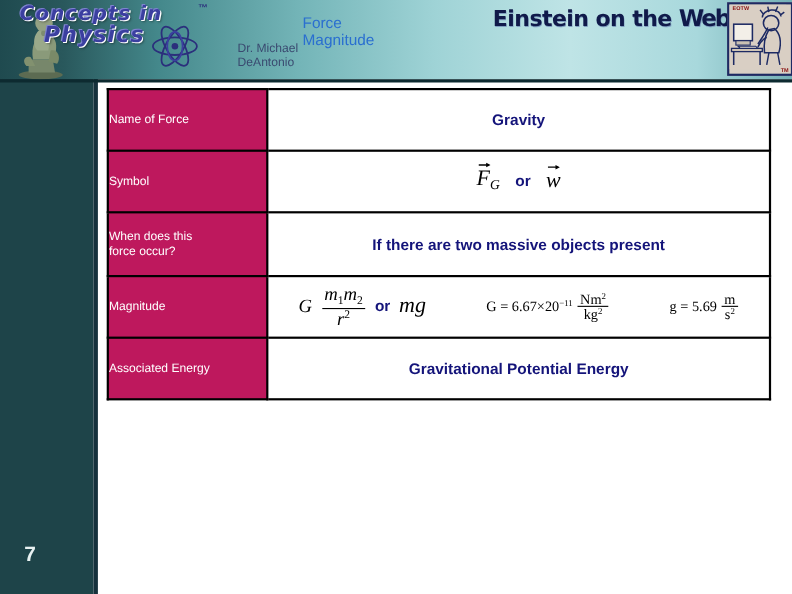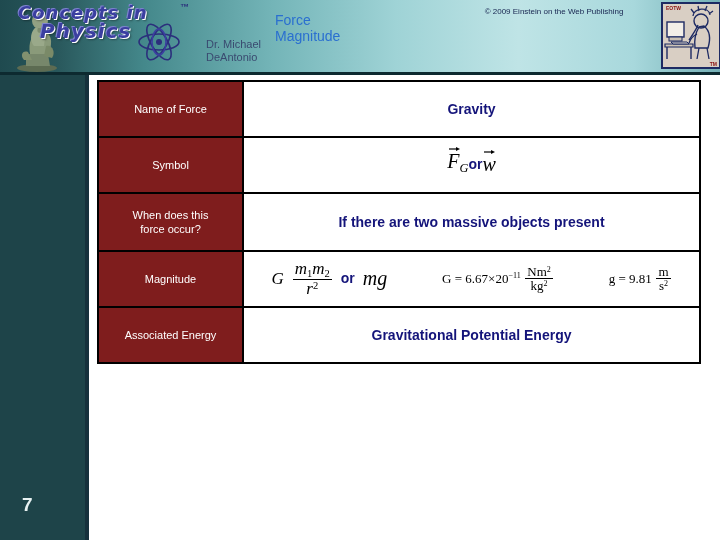--- a/index.html
+++ b/index.html
@@ -121,21 +121,21 @@
   
   .atom {
     position: absolute;
     left: 135px;
     top: 20px;
     z-index: 12;
   }
 
   .author {
     position: absolute;
-    left: 206px;
+    left: 216px;
     top: 38px;
     font-size: 11px;
     color: #3a4a70;
     line-height: 13px;
     z-index: 14;
     font-family: "Liberation Sans", sans-serif;
   }
 
   .slide-title {
     position: absolute;
@@ -220,23 +220,23 @@
     table-layout: fixed;
     z-index: 4;
   }
   .tbl td {
     border: 2px solid #000000;
     padding: 0;
     vertical-align: middle;
   }
   .c-label {
     width: 143px;
-    background: #7f1d1d;
+    background: #be185d;
     color: #ffffff;
-    text-align: center;
+    text-align: left;
     font-size: 11px;
     line-height: 14px;
     font-family: "Liberation Sans", sans-serif;
     padding: 4px 6px;
   }
   .c-value {
     background: #ffffff;
     color: #14147a;
     text-align: center;
     font-size: 14px;
@@ -289,20 +289,21 @@
     color: #14147a;
     font-weight: bold;
     font-family: "Liberation Sans", sans-serif;
     font-size: 14px;
     font-style: normal;
   }
   .sym-row-inner {
     display: flex;
     align-items: center;
     justify-content: center;
+    gap: 14px;
     font-size: 20px;
   }
   .mag-row-inner {
     display: flex;
     align-items: center;
     justify-content: space-around;
     width: 100%;
     font-size: 17px;
   }
   .mag-left  { display: flex; align-items: center; gap: 8px; }
@@ -352,21 +353,24 @@
     <div>Dr. Michael</div>
     <div>DeAntonio</div>
   </div>
 
   <div class="slide-title">
     <div>Force</div>
     <div>Magnitude</div>
   </div>
 
   <div class="eotw">
-    <div class="eotw-copy">© 2009 Einstein on the  Web Publishing</div>
+    <div class="eotw-title">
+      <span>Einstein on the</span>
+      <span class="web">Web</span>
+    </div>
   </div>
 
   <div class="corner-img">
     <svg width="52" height="59" viewBox="0 0 52 59">
       <rect x="0" y="0" width="52" height="59" fill="#d9cfc4"></rect>
 
       <rect x="4" y="18" width="17" height="15" fill="#f3efe8" stroke="#1d2a63" stroke-width="1.4"></rect>
       <rect x="6" y="33" width="13" height="4" fill="#c9c0b3" stroke="#1d2a63" stroke-width="1"></rect>
 
       <path d="M2 40 L30 40 L30 43 L2 43 Z" fill="#cfc5b7" stroke="#1d2a63" stroke-width="1.2"></path>
@@ -442,21 +446,21 @@
 
             <span class="const-a">
               <span class="mroman">G = 6.67×20</span><span class="mroman sup">−11</span>
               <span class="frac mroman">
                 <span class="num"><span>Nm</span><span class="sup">2</span></span>
                 <span class="den"><span>kg</span><span class="sup">2</span></span>
               </span>
             </span>
 
             <span class="const-b">
-              <span class="mroman">g = 9.81</span>
+              <span class="mroman">g = 5.69</span>
               <span class="frac mroman">
                 <span class="num">m</span>
                 <span class="den"><span>s</span><span class="sup">2</span></span>
               </span>
             </span>
 
           </div>
         </td>
       </tr>
 

